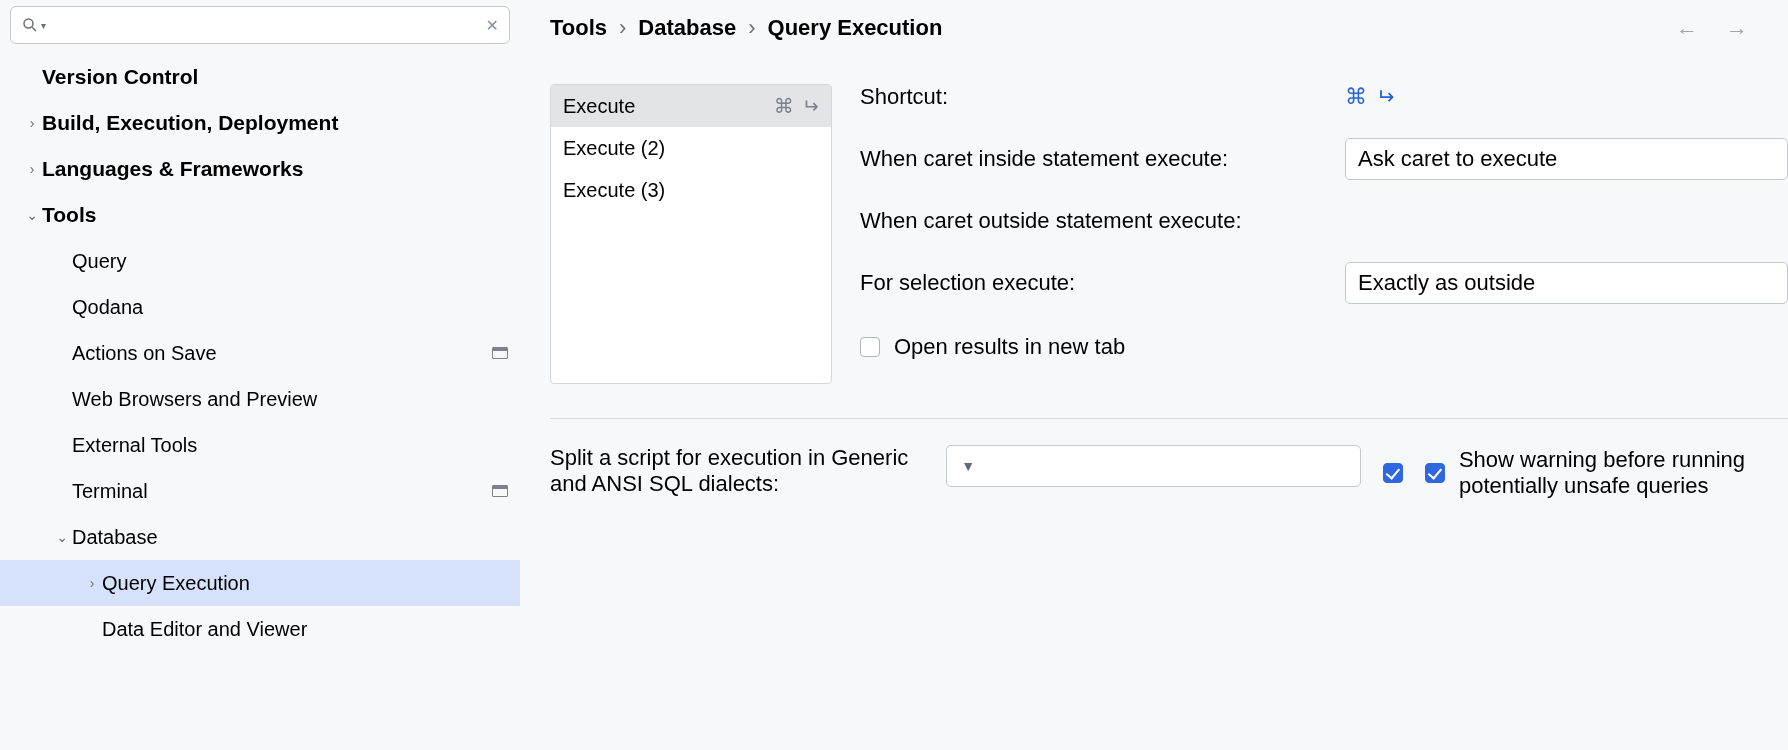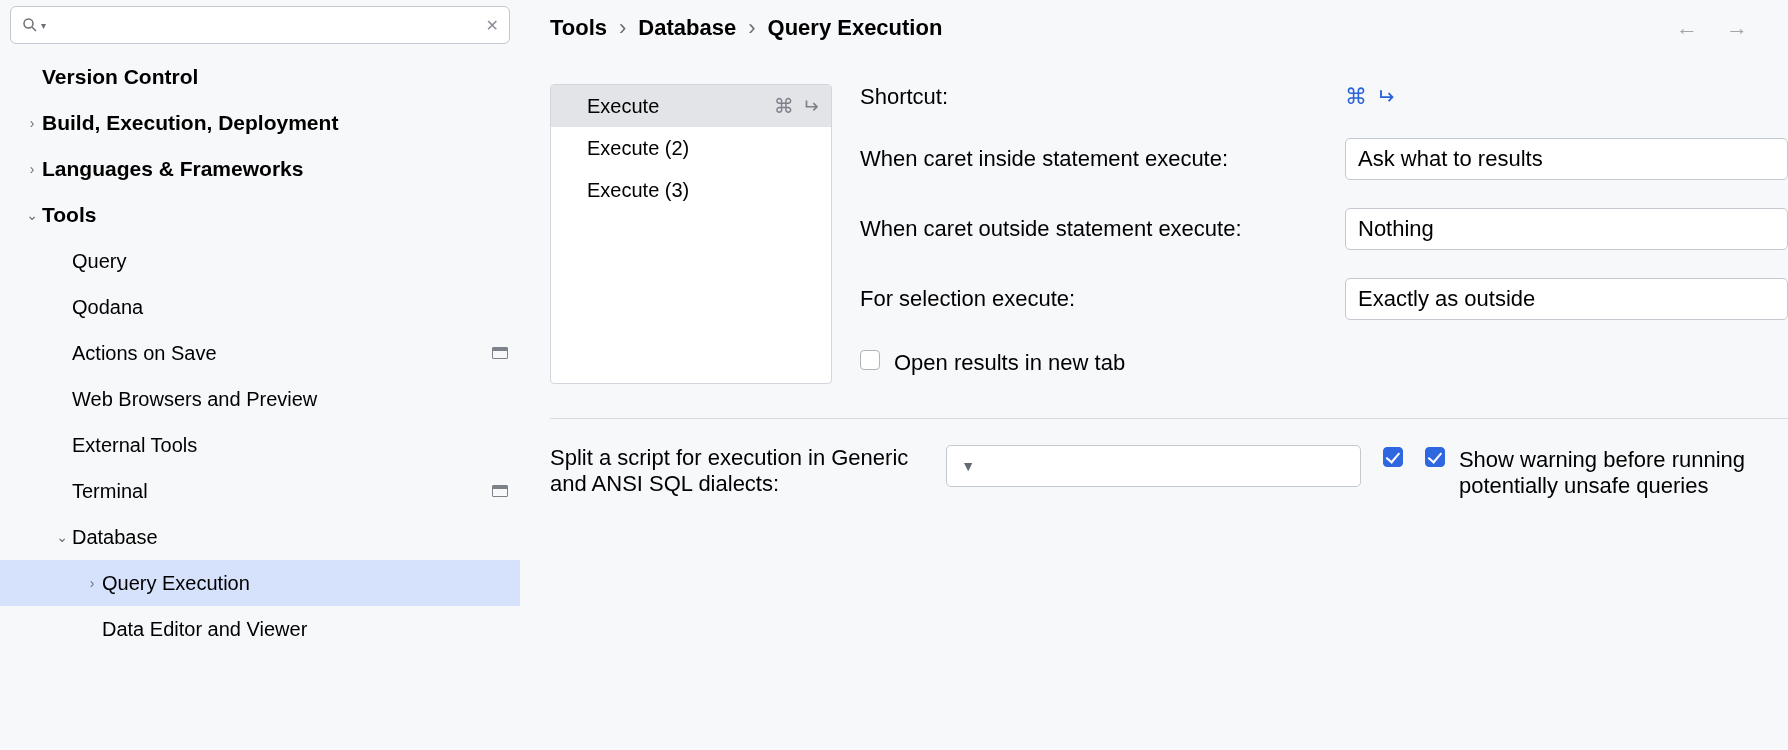--- a/index.html
+++ b/index.html
@@ -60,31 +60,31 @@
   }
   .breadcrumb .sep { color:#6b6f76; font-weight:400;}
   .nav-arrows { margin-left:auto; margin-right:40px; display:flex; gap:28px; color:#a1a6ad;}
   .nav-arrows span { font-size:22px; cursor:pointer;}
   .main-body { display:flex; margin-top:36px; gap:28px;}
   .exec-list {
     width:282px; border:1px solid #d3d6dc; border-radius:4px; background:#fff; height:300px; display:flex; flex-direction:column; font-size:20px;
   }
   .exec-item { display:flex; align-items:center; height:42px; padding:0 12px;}
   .exec-item.selected { background:#e2e4e8; }
-  .exec-item .txt { flex:1;margin-left:24px;}
+  .exec-item .txt { flex:1;}
   .exec-item .shortcut { color:#7d828a; font-size:20px; letter-spacing:1px;}
   .form-area { flex:1; display:flex; flex-direction:column; gap:28px; font-size:22px; }
   .form-row { display:flex; align-items:center; gap:20px;}
   .form-row .lbl { flex: 0 0 465px;}
   .form-row .val-shortcut { color:#2862d9; font-weight:500; font-size:22px; letter-spacing:1px;}
   .form-row .select {
     flex:1; border:1px solid #c4c8cf; border-radius:5px; background:#fff; height:42px; display:flex; align-items:center; padding:0 12px; font-size:22px;
     min-width:200px;
   }
-  .checkbox-row { display:flex; gap:14px; font-size:22px; margin-top:2px;}
+  .checkbox-row { display:flex; align-items:center; gap:14px; font-size:22px; margin-top:2px;}
   .checkbox {
     width:20px; height:20px; border:1.5px solid #b0b4bb; border-radius:4px; background:#fff; display:flex; align-items:center; justify-content:center; flex-shrink:0;
   }
   .checkbox.checked { background:#2f67e0; border-color:#2f67e0;}
   .checkbox.checked::after { content:""; width:6px; height:11px; border:solid #fff; border-width:0 2.5px 2.5px 0; transform:rotate(40deg) translate(-1px,-1px);}
   hr.sep { border:none; border-top:1px solid #d8dbe0; margin: 34px 0 26px 0;}
   .block2 { display:flex; flex-direction:row; gap:22px; font-size:22px;}
   .block2 .select2 {
     width:640px; border:1px solid #c4c8cf; border-radius:5px; background:#fff; height:42px; display:flex; align-items:center; padding:0 14px; font-size:22px; justify-content:space-between;
   }
@@ -203,25 +203,24 @@
           <div class="txt">Execute (3)</div>
         </div>
       </div>
     <div class="form-area">
       <div class="form-row">
         <div class="lbl">Shortcut:</div>
         <div class="val-shortcut"><span>⌘</span> <span class="enter-glyph">↵</span></div>
       </div>
       <div class="form-row">
         <div class="lbl">When caret inside statement execute:</div>
-        <div class="select">Ask what to results</div>
+        <div class="select">Ask caret to execute</div>
       </div>
       <div class="form-row">
         <div class="lbl">When caret outside statement execute:</div>
-        <div class="select">Nothing</div>
       </div>
       <div class="form-row">
         <div class="lbl">For selection execute:</div>
         <div class="select">Exactly as outside</div>
       </div>
       <div class="checkbox-row">
         <div class="checkbox" id="cbOpen"></div>
         <div>Open results in new tab</div>
       </div>
     </div>

